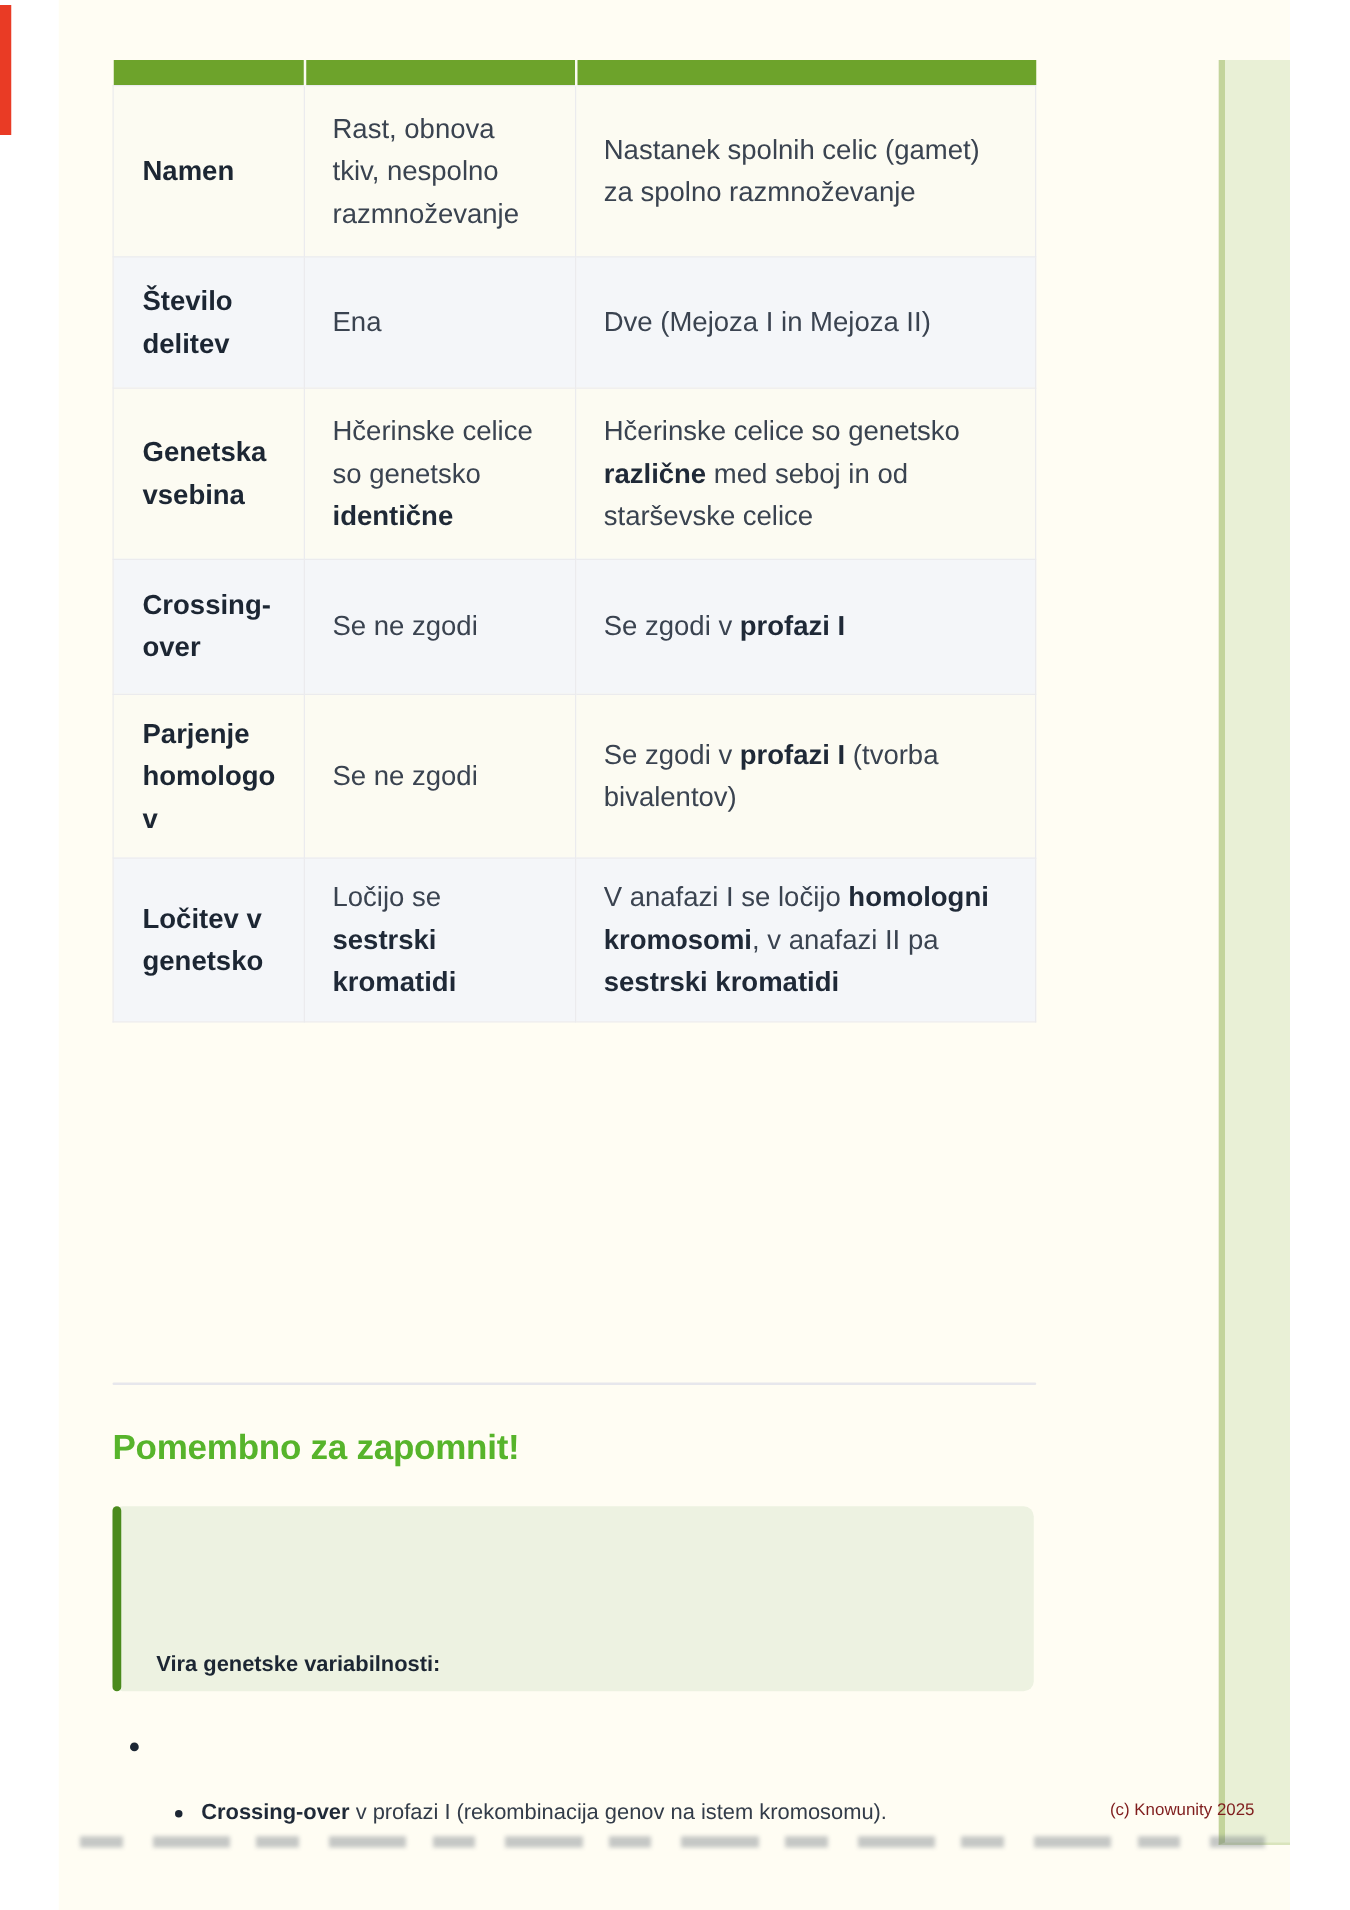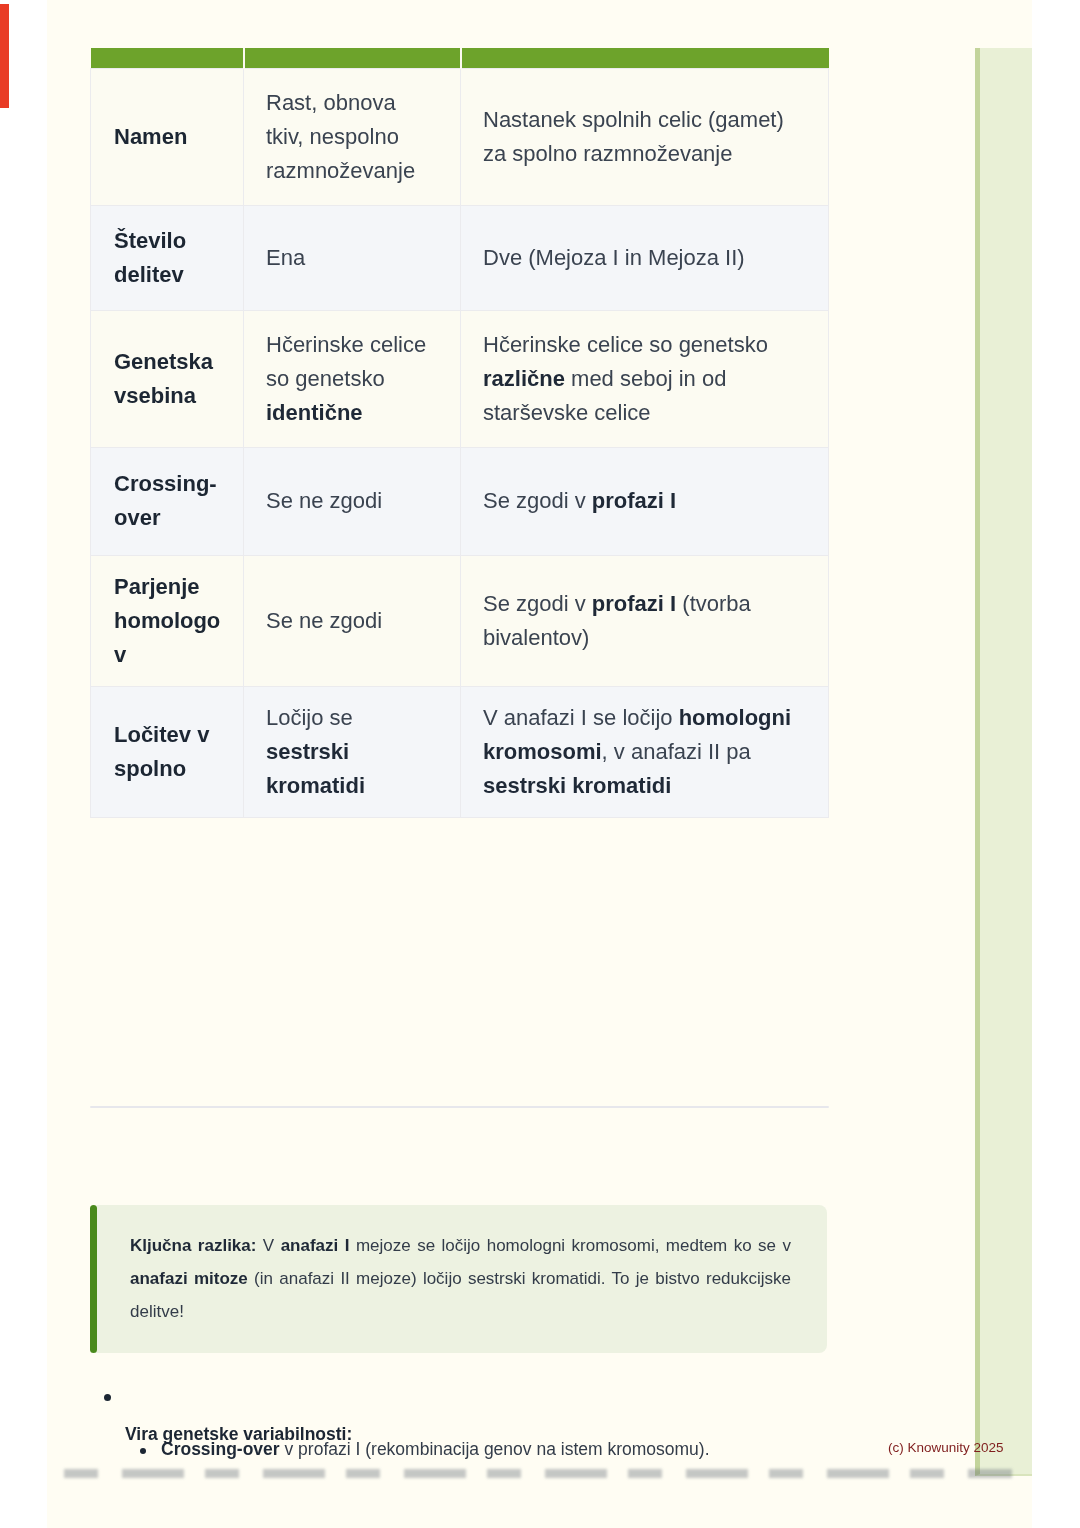--- a/index.html
+++ b/index.html
@@ -25,21 +25,21 @@
   tr.r4 td{height:137px;} tr.r5 td{height:137px;} tr.r6 td{height:108px;}
   tr.r7 td{height:105px;} tr.r8 td{height:130px;}
   
   .divider{position:absolute;left:90px;top:1106px;width:739px;height:2px;background:#e7e7ec;border-radius:2px;}
   .heading{position:absolute;left:90px;top:1142px;font-size:28px;font-weight:800;color:#57b42b;letter-spacing:-0.2px;}
   .callout{position:absolute;left:90px;top:1205px;width:737px;min-height:148px;background:#edf2e1;border-radius:8px;padding:24px 36px 24px 40px;}
   .callout-bar{position:absolute;left:0;top:0;bottom:0;width:7px;background:#4a8a1c;border-radius:6px;}
   .callout-text{font-size:17px;line-height:33px;color:#333c49;text-align:justify;}
   .callout-text b{color:#1f2937;}
   .li1-dot{position:absolute;left:104px;top:1394px;width:7px;height:7px;border-radius:50%;background:#1c2633;}
-  .li1-text{position:absolute;left:125px;top:1424px;font-size:17.5px;font-weight:700;color:#1c2633;}
+  .li1-text{position:absolute;left:125px;top:1321px;font-size:17.5px;font-weight:700;color:#1c2633;}
   .li2-dot{position:absolute;left:140px;top:1448px;width:6px;height:6px;border-radius:50%;background:#1c2633;}
   .li2-text{position:absolute;left:161px;top:1439px;font-size:17.5px;color:#333c49;width:700px;}
   .li2-text b{color:#1f2937;}
   .watermark{position:absolute;left:888px;top:1440px;font-size:13.5px;color:#7f1d1d;z-index:5;}
   .ghost-line{position:absolute;left:64px;top:1469px;width:948px;height:9px;opacity:.35;filter:blur(1.5px);
     background:repeating-linear-gradient(90deg,#5a6470 0px,#5a6470 34px,transparent 34px,transparent 58px,#5a6470 58px,#5a6470 120px,transparent 120px,transparent 141px);}
 </style>
 </head>
 <body>
 
@@ -80,34 +80,34 @@
           <td class="lbl">Crossing-over</td>
           <td><span>Se ne zgodi</span></td>
           <td class="m3"><span>Se zgodi v </span><b>profazi I</b></td>
         </tr>
         <tr class="r7">
           <td class="lbl">Parjenje homologov</td>
           <td><span>Se ne zgodi</span></td>
           <td class="m3"><span>Se zgodi v </span><b>profazi I</b><span> (tvorba bivalentov)</span></td>
         </tr>
         <tr class="r8 alt">
-          <td class="lbl">Ločitev v spolno</td>
+          <td class="lbl">Ločitev v genetsko</td>
           <td><span>Ločijo se </span><b>sestrski kromatidi</b></td>
           <td class="m3"><span>V anafazi I se ločijo </span><b>homologni kromosomi</b><span>, v anafazi II pa </span><b>sestrski kromatidi</b></td>
         </tr>
       </tbody>
     </table>
   </div>
 
   <div class="divider"></div>
 
+  <div class="heading">Pomembno za zapomnit!</div>
 
   <div class="callout">
     <div class="callout-bar"></div>
-    <div class="callout-text"><b>Ključna razlika:</b><span> V </span><b>anafazi I</b><span> mejoze se ločijo homologni kromosomi, medtem ko se v </span><b>anafazi mitoze</b><span> (in anafazi II mejoze) ločijo sestrski kromatidi. To je bistvo redukcijske delitve!</span></div>
   </div>
 
   <div class="li1-dot"></div>
   <div class="li1-text"><b>Vira genetske variabilnosti:</b></div>
   <div class="li2-dot"></div>
   <div class="li2-text"><b>Crossing-over</b><span> v profazi I (rekombinacija genov na istem kromosomu).</span></div>
 
   <div class="ghost-line"></div>
   <div class="watermark">(c) Knowunity 2025</div>
 </div>

